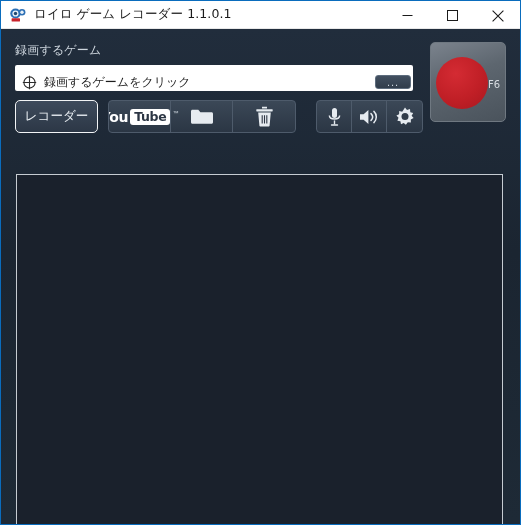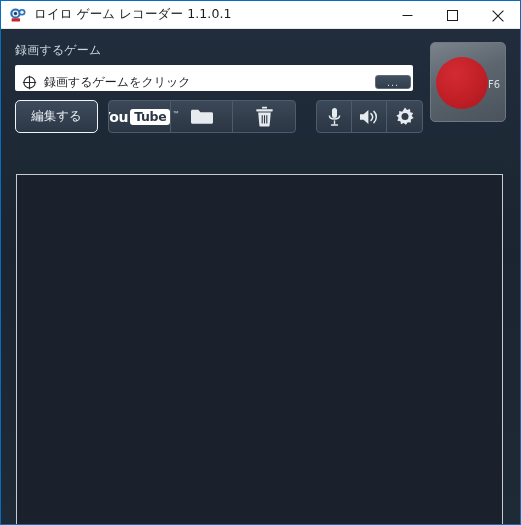--- a/index.html
+++ b/index.html
@@ -317,21 +317,21 @@
               <path d="M7.5 0.8 L7.5 14.2 M0.8 7.5 L14.2 7.5" stroke="#2b2b2b" stroke-width="1.1"></path>
             </svg>
           </span>
           <span class="picker-value">録画するゲームをクリック</span>
         </div>
         <button class="browse-btn">...</button>
       </div>
 
       <div class="toolbar">
 
-        <button class="edit-btn">編集する</button>
+        <button class="edit-btn">レコーダー</button>
 
         <div class="btn-group">
           <button class="group-btn">
             <span class="yt-logo">
               <span class="yt-you">You</span>
               <span class="yt-tube">Tube</span>
               <span class="yt-tm">™</span>
             </span>
           </button>
           <button class="group-btn">

